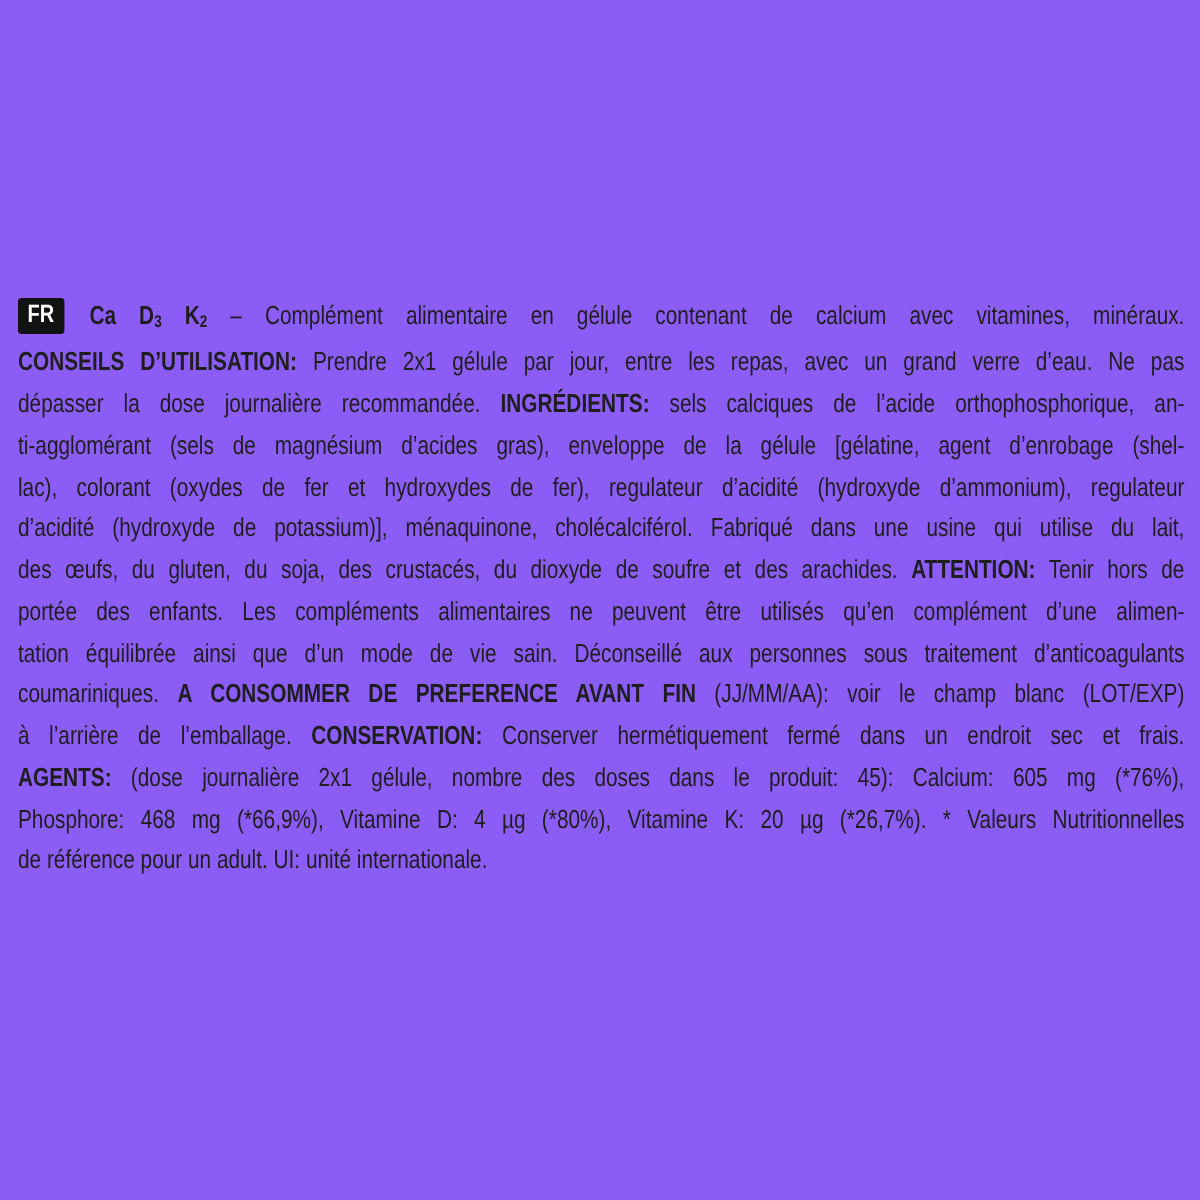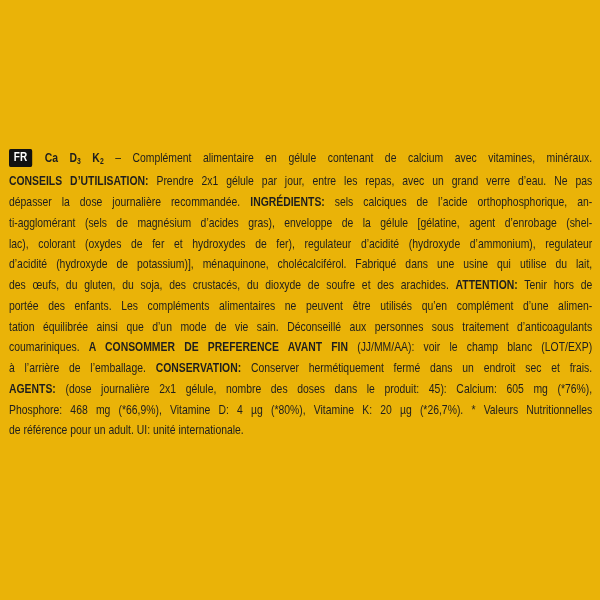--- a/index.html
+++ b/index.html
@@ -8,21 +8,21 @@
     width: 600px;
     height: 600px;
     background: #ffffff;
     overflow: hidden;
     font-family: "Liberation Sans", "DejaVu Sans", sans-serif;
   }
   .page {
     position: relative;
     width: 600px;
     height: 600px;
-    background: #eab308;
+    background: #8b5cf6;
   }
   .label-block {
     position: absolute;
     left: 9px;
     top: 148px;
     width: 729px;               
     transform: scaleX(0.8);     
     transform-origin: 0 0;
     font-size: 13px;
     line-height: 20.75px;

